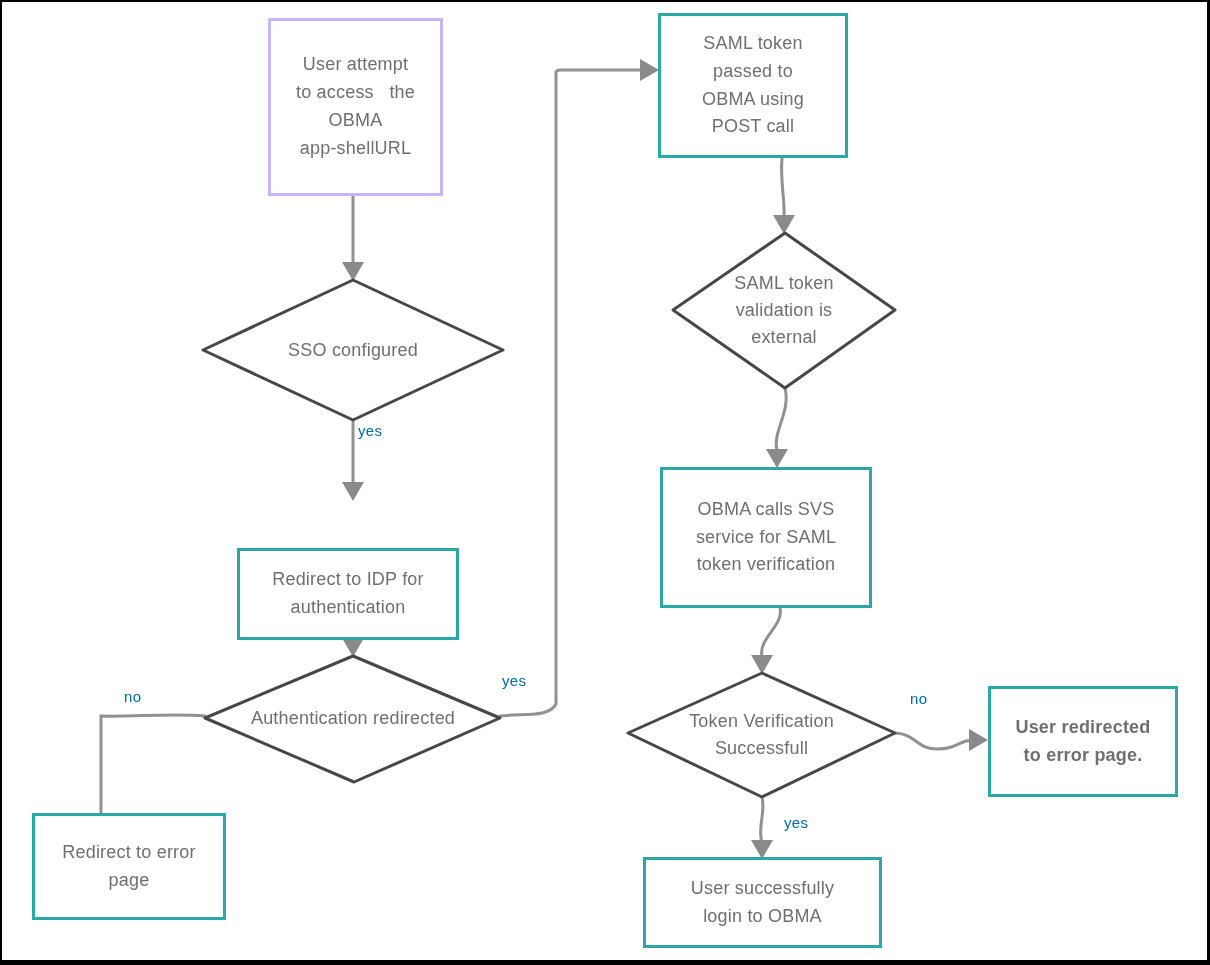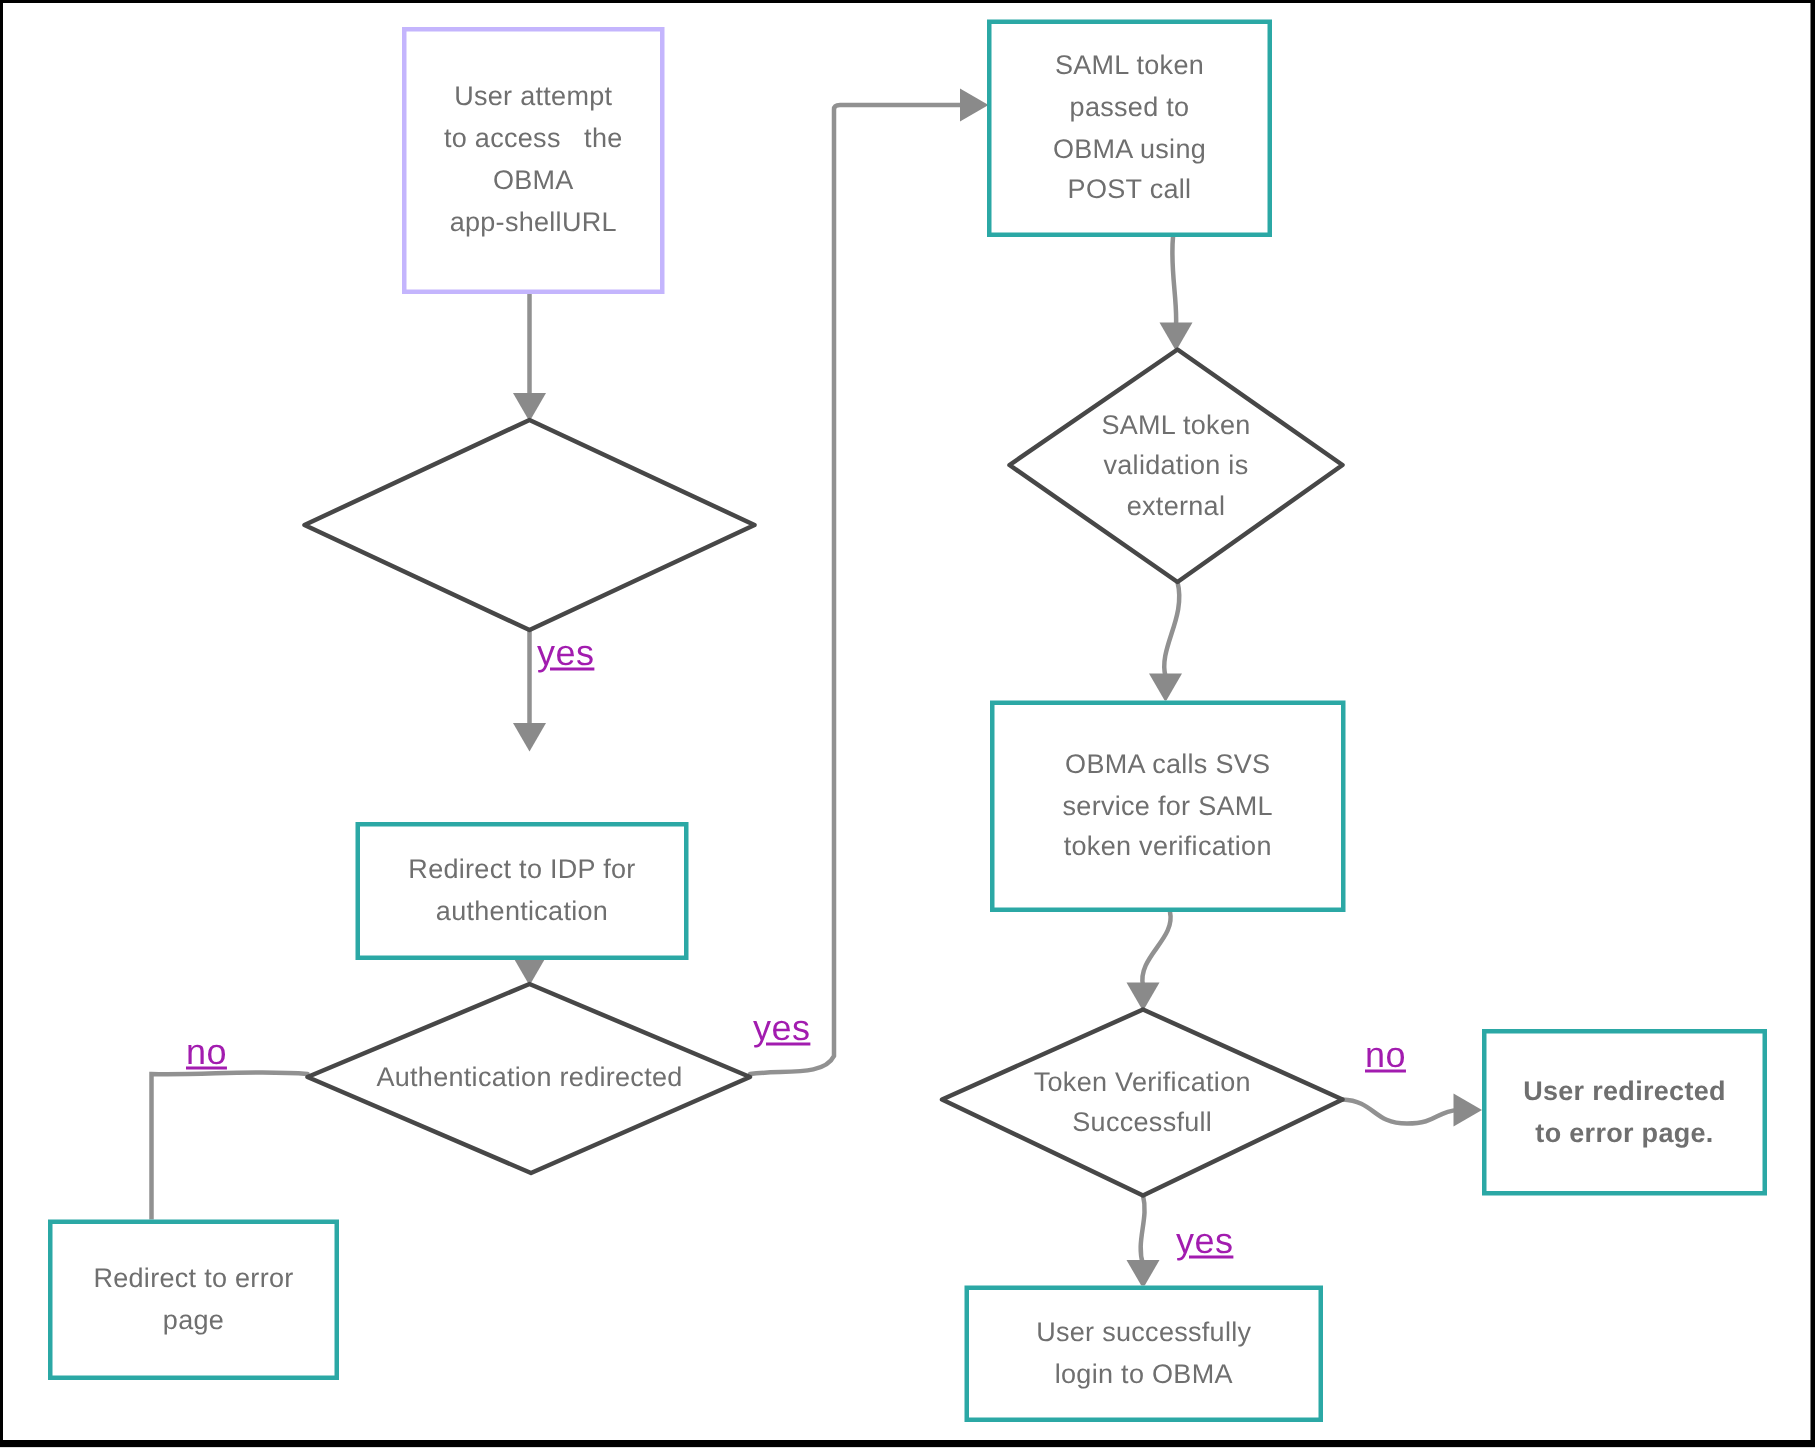--- a/index.html
+++ b/index.html
@@ -33,21 +33,21 @@
   .dlabel{
     position:absolute;
     display:flex;align-items:center;justify-content:center;
     text-align:center;
     color:#6f6f6f;font-size:18px;line-height:1.5;letter-spacing:.2px;
     pointer-events:none;
   }
   .dlabel span{white-space:pre-wrap;}
   .elabel{
     position:absolute;
-    color:#a21caf;font-size:24px;letter-spacing:.3px;text-decoration:underline;
+    color:#0369a1;font-size:15px;letter-spacing:.3px;
   }
   .wire{stroke:#919191;stroke-width:3;fill:none;stroke-linecap:round;}
   .diamond{fill:#ffffff;stroke:#474747;stroke-width:3;stroke-linejoin:round;}
   .arrowhead{fill:#8a8a8a;stroke:none;}
 </style>
 </head>
 <body>
 
 <div class="canvas">
 
@@ -98,36 +98,39 @@
 page</span>
   </div>
 
   <div class="node proc-teal" style="left:658px;top:13px;width:190px;height:145px;">
     <span>SAML token
 passed to
 OBMA using
 POST call</span>
   </div>
 
-  <div class="node proc-teal" style="left:660px;top:467px;width:237px;height:141px;">
+  <div class="node proc-teal" style="left:660px;top:467px;width:212px;height:141px;">
     <span>OBMA calls SVS
 service for SAML
 token verification</span>
   </div>
 
   <div class="node proc-teal" style="left:988px;top:686px;width:190px;height:111px;font-weight:bold;">
     <span>User redirected
 to error page.</span>
   </div>
 
   <div class="node proc-teal" style="left:643px;top:857px;width:239px;height:91px;">
     <span>User successfully
 login to OBMA</span>
   </div>
 
+  <div class="dlabel" style="left:203px;top:280px;width:300px;height:140px;">
+    <span>SSO configured</span>
+  </div>
 
   <div class="dlabel" style="left:200px;top:656px;width:306px;height:124px;">
     <span>Authentication redirected</span>
   </div>
 
   <div class="dlabel" style="left:673px;top:233px;width:222px;height:155px;">
     <span>SAML token
 validation is
 external</span>
   </div>

